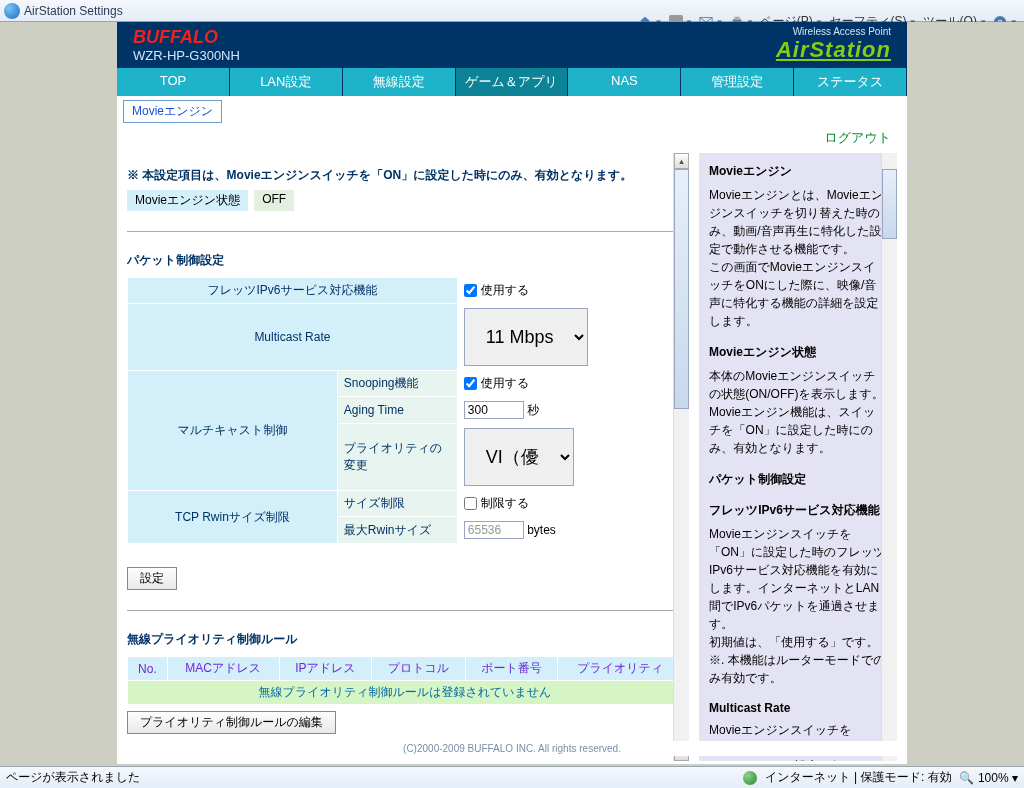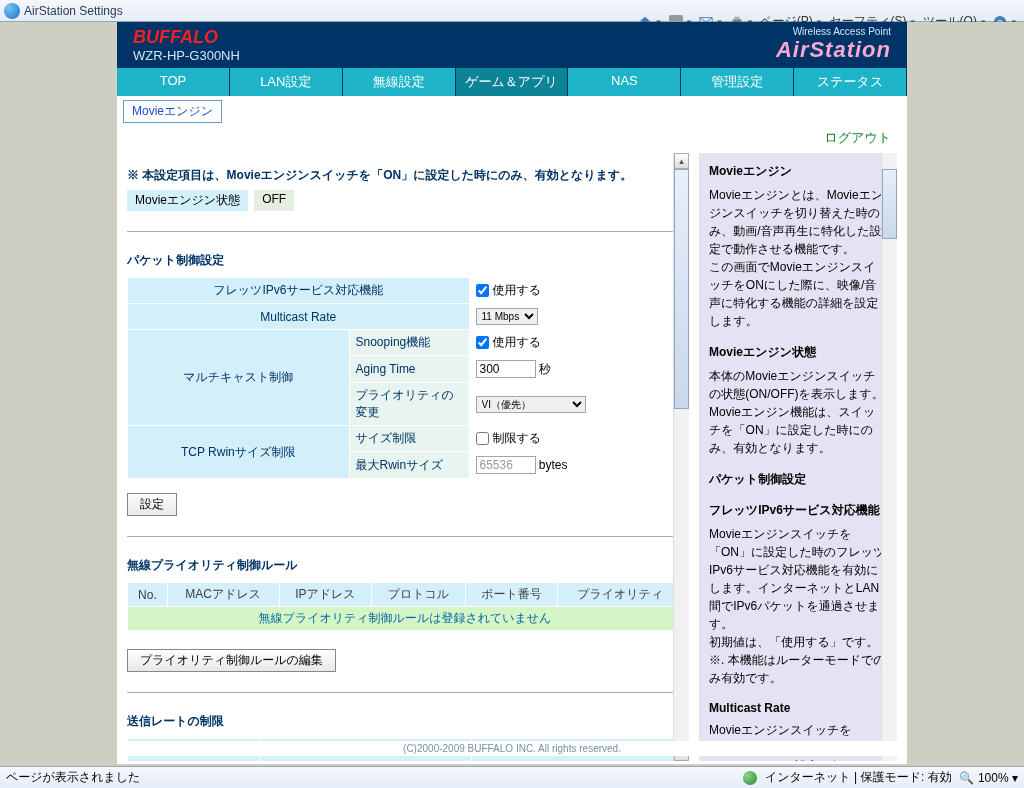--- a/index.html
+++ b/index.html
@@ -16,21 +16,21 @@
 .viewport { width: 1024px; height: 742px; position: relative; overflow: hidden; }
 .outer { background: #cecfc3; width: 100%; height: 100%; display: flex; justify-content: center; }
 
 .router { width: 790px; background: #fff; position: relative; }
 
 .brand-bar { background: #036; height: 46px; display: flex; align-items: center; padding: 0 16px; color: #fff; position: relative; }
 .buffalo-logo { font-weight: bold; font-style: italic; color: #e22; font-size: 18px; line-height: 1; }
 .model { color: #cfe6f7; font-size: 13px; margin-top: 2px; }
 .airstation { position: absolute; right: 16px; top: 4px; text-align: right; }
 .airstation .sub { color: #cfe6f7; font-size: 10px; }
-.airstation .main { color: #f9a8d4; font-size: 22px; font-weight: bold; font-style: italic; letter-spacing: 1px; }
+.airstation .main { color: #84cc16; font-size: 22px; font-weight: bold; font-style: italic; letter-spacing: 1px; text-decoration: underline; }
 
 .main-tabs { display: flex; background: #036; }
 .mtab { flex: 1; text-align: center; padding: 5px 0; background: #1eb3c8; color: #fff; font-size: 13px; border-right: 1px solid #036; cursor: pointer; }
 .mtab.active { background: #0d8397; }
 
 .subtab-row { padding: 4px 6px 0 6px; background: #fff; }
 .subtab { display: inline-block; border: 1px solid #6a9dcf; padding: 2px 8px; color: #1a4fcf; font-size: 12px; background: #fff; }
 
 .logout { text-align: right; padding: 6px 16px; color: #0a8a2a; font-size: 13px; }
 
@@ -51,27 +51,27 @@
 
 .sec-title { font-weight: bold; color: #003366; margin: 20px 0 8px 0; }
 
 table.frm { border-collapse: collapse; width: 100%; }
 table.frm td, table.frm th { border: 1px solid #fff; font-size: 12px; padding: 4px 6px; vertical-align: middle; }
 table.frm th { background: #d3effa; text-align: center; font-weight: normal; color: #003366; }
 table.frm td.sub { background: #e8f4ef; color: #003366; width: 120px; }
 table.frm td.val { background: #fff; }
 
 input[type=text] { border: 1px solid #9aa5c2; padding: 1px 3px; font-size: 12px; width: 60px; }
-select { border: 1px solid #9aa5c2; font-size: 10px; padding: 1px; }
+select { border: 1px solid #9aa5c2; font-size: 18px; padding: 17px; }
 input[type=checkbox] { vertical-align: middle; margin-right: 4px; }
 
 .btn { background: linear-gradient(#fdfdfd,#e8e8e8); border: 1px solid #888; padding: 2px 12px; font-size: 12px; cursor: pointer; }
 
 table.ruleh { border-collapse: collapse; width: 100%; }
-table.ruleh th { background: #d3effa; border: 1px solid #fff; padding: 3px 6px; font-weight: normal; font-size: 12px; color: #404040; }
+table.ruleh th { background: #d3effa; border: 1px solid #fff; padding: 3px 6px; font-weight: normal; font-size: 12px; color: #6d28d9; }
 .norule { background: #d6f5c6; color: #0369a1; text-align: center; padding: 3px; font-size: 12px; border: 1px solid #fff; }
 
 .left-scrollbar { position: absolute; right: 0; top: 0; bottom: 0; width: 16px; background: #f1f1f1; border-left: 1px solid #ddd; }
 .left-scrollbar .btnup, .left-scrollbar .btndn { height: 16px; background: linear-gradient(#fff,#ddd); border: 1px solid #aaa; font-size: 9px; text-align: center; line-height: 14px; color: #555; }
 .left-scrollbar .thumb { position: absolute; top: 16px; left: 0; right: 0; height: 240px; background: linear-gradient(#e6effa,#c8d8ec); border: 1px solid #9aa5c2; }
 .left-scrollbar .btndn { position: absolute; bottom: 0; left: 0; right: 0; }
 .right-scrollbar { position: absolute; right: 0; top: 0; bottom: 0; width: 16px; background: #f1f1f1; border-left: 1px solid #ddd; }
 .right-scrollbar .thumb { position: absolute; top: 16px; left: 0; right: 0; height: 70px; background: linear-gradient(#e6effa,#c8d8ec); border: 1px solid #9aa5c2; }
 
 .footer { text-align: center; font-size: 10px; color: #7a8fa6; padding: 2px 0; position: absolute; bottom: 8px; left: 0; right: 0; background: #fff; }
@@ -193,41 +193,41 @@
           <th rowspan="2">TCP Rwinサイズ制限</th>
           <td class="sub">サイズ制限</td>
           <td class="val"><label><input type="checkbox" style=""><span>制限する</span></label></td>
         </tr>
         <tr>
           <td class="sub">最大Rwinサイズ</td>
           <td class="val"><input type="text" style="color: rgb(153, 153, 153);" value="65536"> <span>bytes</span></td>
         </tr>
       </tbody>
             </table>
-      <div style="margin-top:14px"><button class="btn">設定</button></div>
+      <div style="margin-top:23px"><button class="btn">設定</button></div>
 
       <hr class="sec">
 
       <div class="sec-title">無線プライオリティ制御ルール</div>
       <table class="ruleh">
         <tbody>
                 <tr>
           <th>No.</th>
           <th>MACアドレス</th>
           <th>IPアドレス</th>
           <th>プロトコル</th>
           <th>ポート番号</th>
           <th>プライオリティ</th>
         </tr>
         <tr>
                   <td colspan="6" class="norule">無線プライオリティ制御ルールは登録されていません</td>
                 </tr>
       </tbody>
             </table>
-      <div style="margin-top:18px"><button class="btn">プライオリティ制御ルールの編集</button></div>
+      <div style="margin-top:6px"><button class="btn">プライオリティ制御ルールの編集</button></div>
 
       <hr class="sec">
 
       <div class="sec-title">送信レートの制限</div>
       <table class="ruleh">
         <tbody>
                 <tr>
           <th style="width:100px">プライオリティ</th>
           <th style="width:160px">送信レート</th>
           <th style="width:160px">リトライ回数</th>

